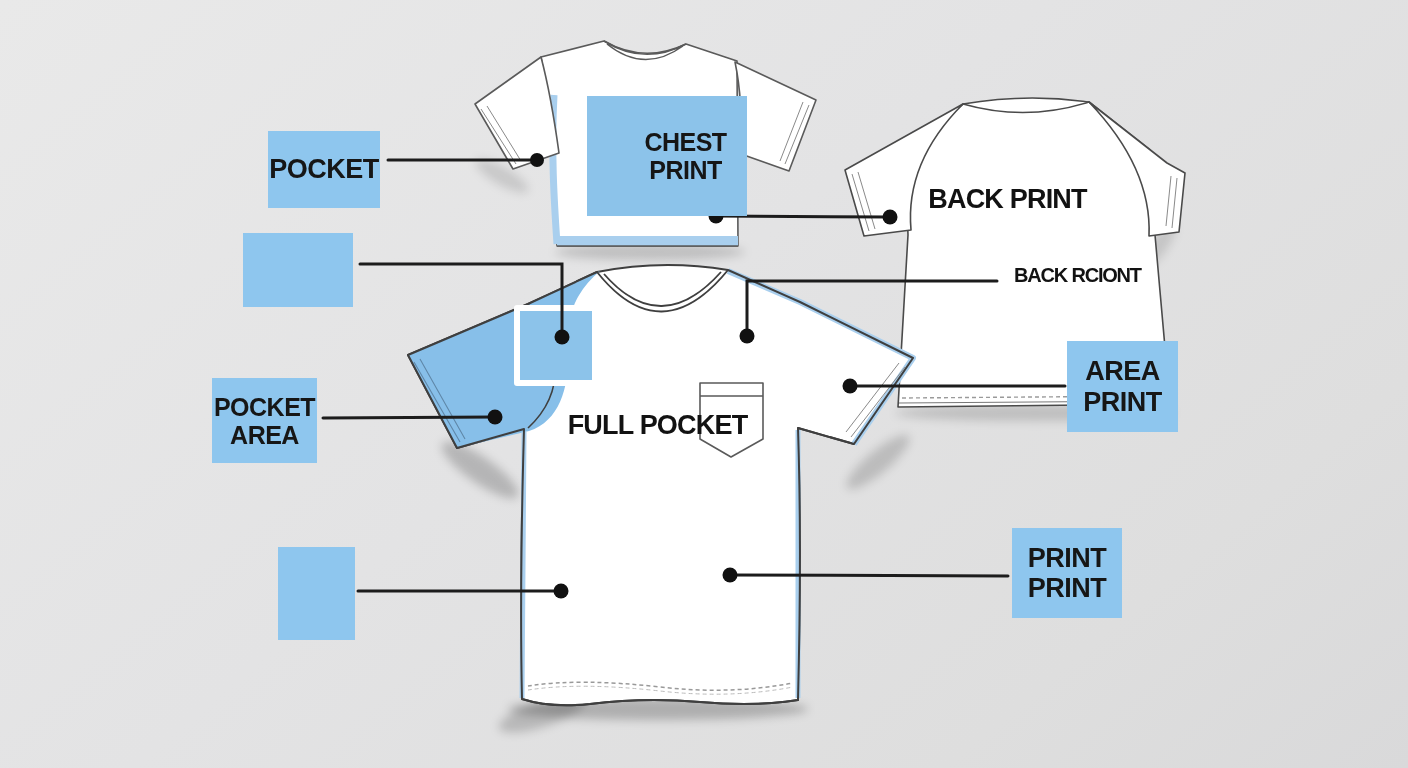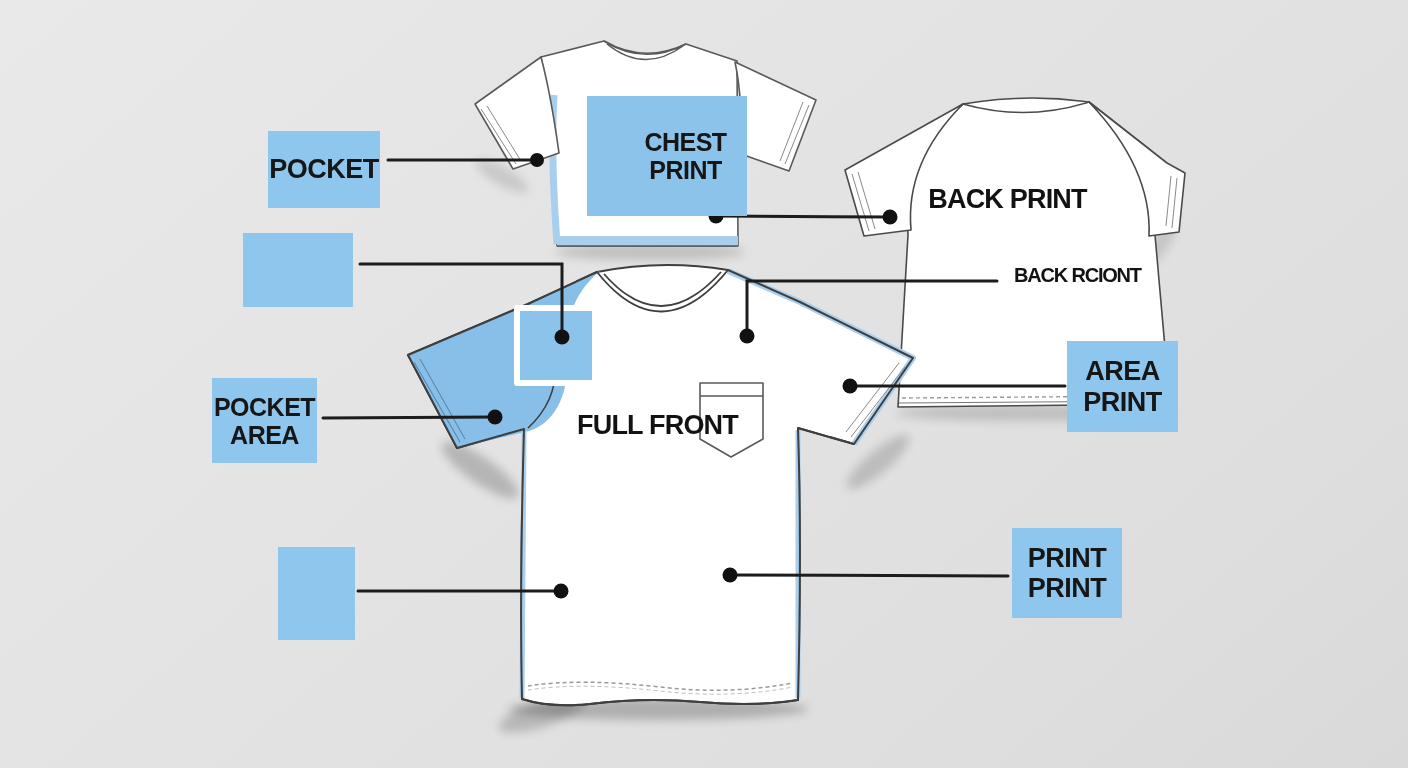--- a/index.html
+++ b/index.html
@@ -155,21 +155,21 @@
     <span>AREA</span>
     <span>PRINT</span>
   </div>
 
   <div class="blue-box fs27" style="left:1012px;top:528px;width:110px;height:90px;">
     <span>PRINT</span>
     <span>PRINT</span>
   </div>
 
   <div class="shirt-text fs27" style="left:575px;top:411px;width:165px;height:30px;">
-    <span>FULL FRONT</span>
+    <span>FULL POCKET</span>
   </div>
 
   <div class="shirt-text fs27" style="left:930px;top:184px;width:155px;height:32px;">
     <span>BACK PRINT</span>
   </div>
 
   <div class="shirt-text fs28" style="left:995px;top:258px;width:165px;height:34px;letter-spacing:-1.2px;">
     <span>BACK RCIONT</span>
   </div>
 

